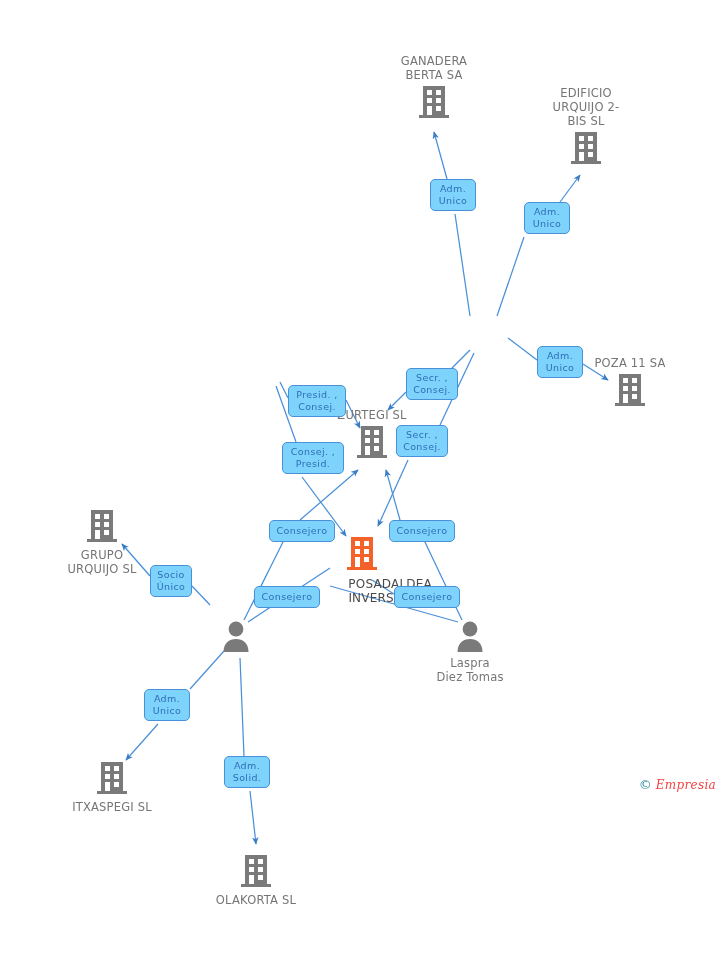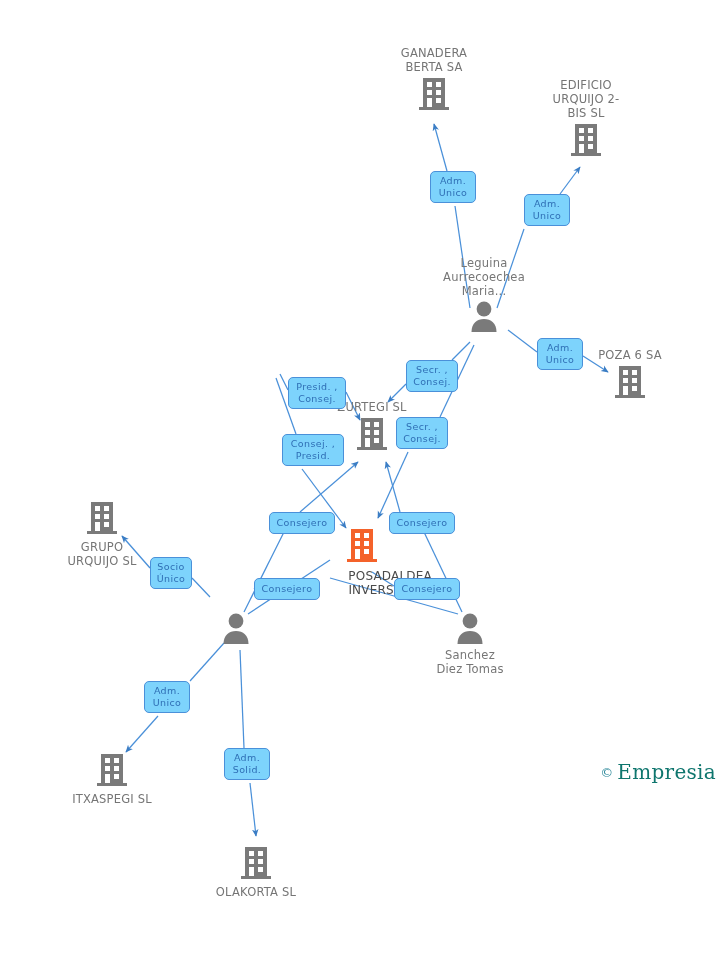--- a/index.html
+++ b/index.html
@@ -3,21 +3,21 @@
 <meta charset="utf-8">
 <style>
   html,body{margin:0;padding:0;}
   body{
     width:728px;height:960px;
     background:#ffffff;
     font-family:"DejaVu Sans", sans-serif;
     position:relative;
     overflow:hidden;
   }
-  #canvas{position:absolute;left:0;top:0;width:728px;height:796px;}
+  #canvas{position:absolute;left:0;top:8px;width:728px;height:796px;}
   svg.edges{position:absolute;left:0;top:0;width:728px;height:960px;pointer-events:none;}
 
   
   .node{position:absolute;width:140px;margin-left:-70px;text-align:center;}
   .node .glyph{display:block;margin:0 auto;}
   .node .caption{
     display:block;
     font-size:11.5px;
     line-height:14px;
     color:#6f6f6f;
@@ -48,21 +48,21 @@
     z-index:6;
   }
   .chip.one{padding:4px 6px;}
 
   .wm{
     position:absolute;right:12px;bottom:12px;
     display:flex;align-items:center;gap:4px;
     font-size:15px;
   }
   .wm .c{color:#2f8a9b;font-size:13px;}
-  .wm .brand{color:#0f766e;font-family:"DejaVu Serif",serif;font-size:20px;letter-spacing:.3px;}
+  .wm .brand{color:#ef4444;font-style:italic;font-family:"DejaVu Serif",serif;font-size:12px;letter-spacing:.3px;}
 </style>
 </head>
 <body>
 
 <div id="canvas">
 
   <svg class="edges" viewBox="0 0 728 960">
     <defs>
       <marker id="ah" markerWidth="7" markerHeight="7" refX="5.4" refY="3" orient="auto">
         <path d="M0,0.4 L6,3 L0,5.6 L1.6,3 Z" fill="#3b7dc4"></path>
@@ -150,36 +150,23 @@
             <rect x="18" y="6" width="5" height="5"></rect>
         <rect x="9" y="14" width="5" height="5"></rect>
             <rect x="18" y="14" width="5" height="5"></rect>
         <rect x="18" y="22" width="5" height="5"></rect>
             <rect x="9" y="22" width="5" height="9"></rect>
           </g>
         </svg>
     </span>
   </div>
 
-  <div class="node person cap-above" style="left:484px;top:256px;">
-    <span class="caption">Leguina
-Aurrecoechea
-Maria...</span>
-    <span class="glyph">
-      <svg width="30" height="32" viewBox="0 0 30 32">
-          <g fill="#7a7a7a">
-        <circle cx="15" cy="9" r="7.4"></circle>
-        <path d="M2.5,32 C2.5,23.2 8,19 15,19 C22,19 27.5,23.2 27.5,32 Z"></path>
-          </g>
-        </svg>
-    </span>
-  </div>
 
   <div class="node company cap-above" style="left:630px;top:348px;">
-    <span class="caption">POZA 6 SA</span>
+    <span class="caption">POZA 11 SA</span>
     <span class="glyph">
       <svg width="32" height="36" viewBox="0 0 32 36">
           <g fill="#7a7a7a">
         <rect x="5" y="2" width="22" height="30"></rect>
             <rect x="1" y="31" width="30" height="3"></rect>
           </g>
         <g fill="#ffffff">
             <rect x="9" y="6" width="5" height="5"></rect>
             <rect x="18" y="6" width="5" height="5"></rect>
         <rect x="9" y="14" width="5" height="5"></rect>
@@ -256,21 +243,21 @@
 
   <div class="node person" style="left:470px;top:612px;">
     <span class="glyph">
       <svg width="30" height="32" viewBox="0 0 30 32">
           <g fill="#7a7a7a">
         <circle cx="15" cy="9" r="7.4"></circle>
         <path d="M2.5,32 C2.5,23.2 8,19 15,19 C22,19 27.5,23.2 27.5,32 Z"></path>
           </g>
         </svg>
     </span>
-    <span class="caption">Sanchez
+    <span class="caption">Laspra
 Diez Tomas</span>
   </div>
 
   <div class="node person" style="left:236px;top:612px;">
     <span class="glyph">
       <svg width="30" height="32" viewBox="0 0 30 32">
           <g fill="#7a7a7a">
         <circle cx="15" cy="9" r="7.4"></circle>
         <path d="M2.5,32 C2.5,23.2 8,19 15,19 C22,19 27.5,23.2 27.5,32 Z"></path>
           </g>

